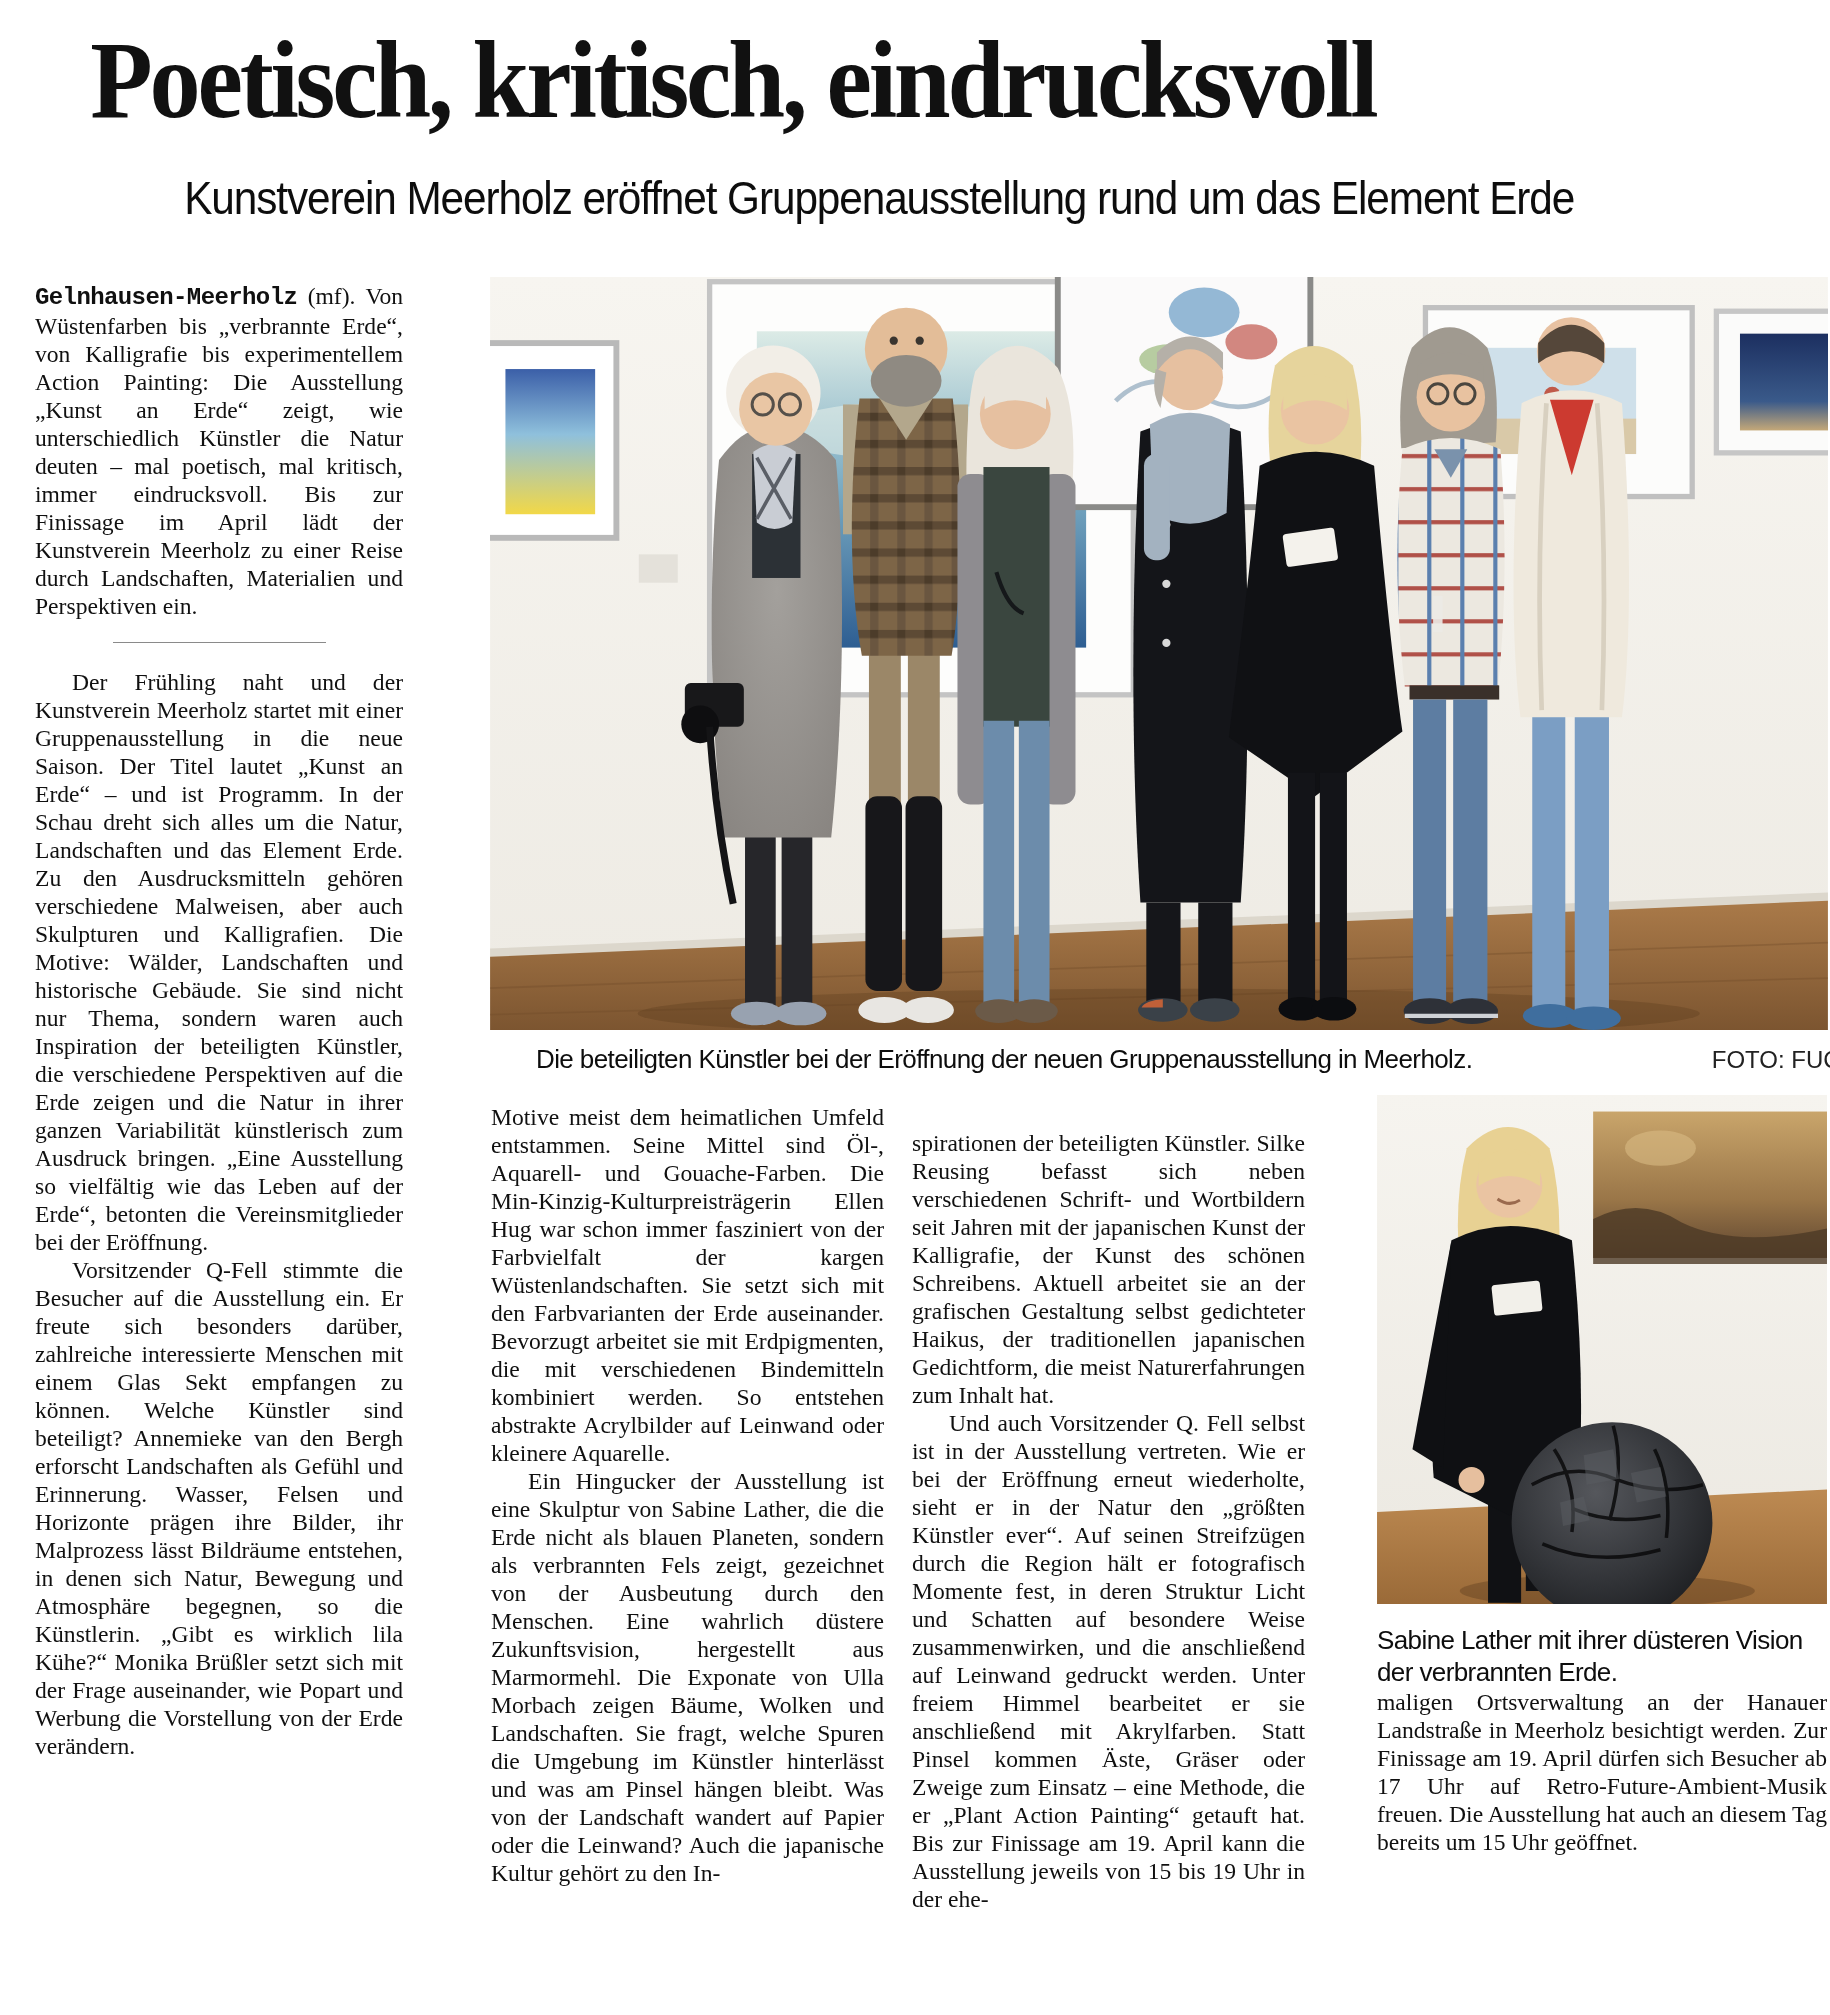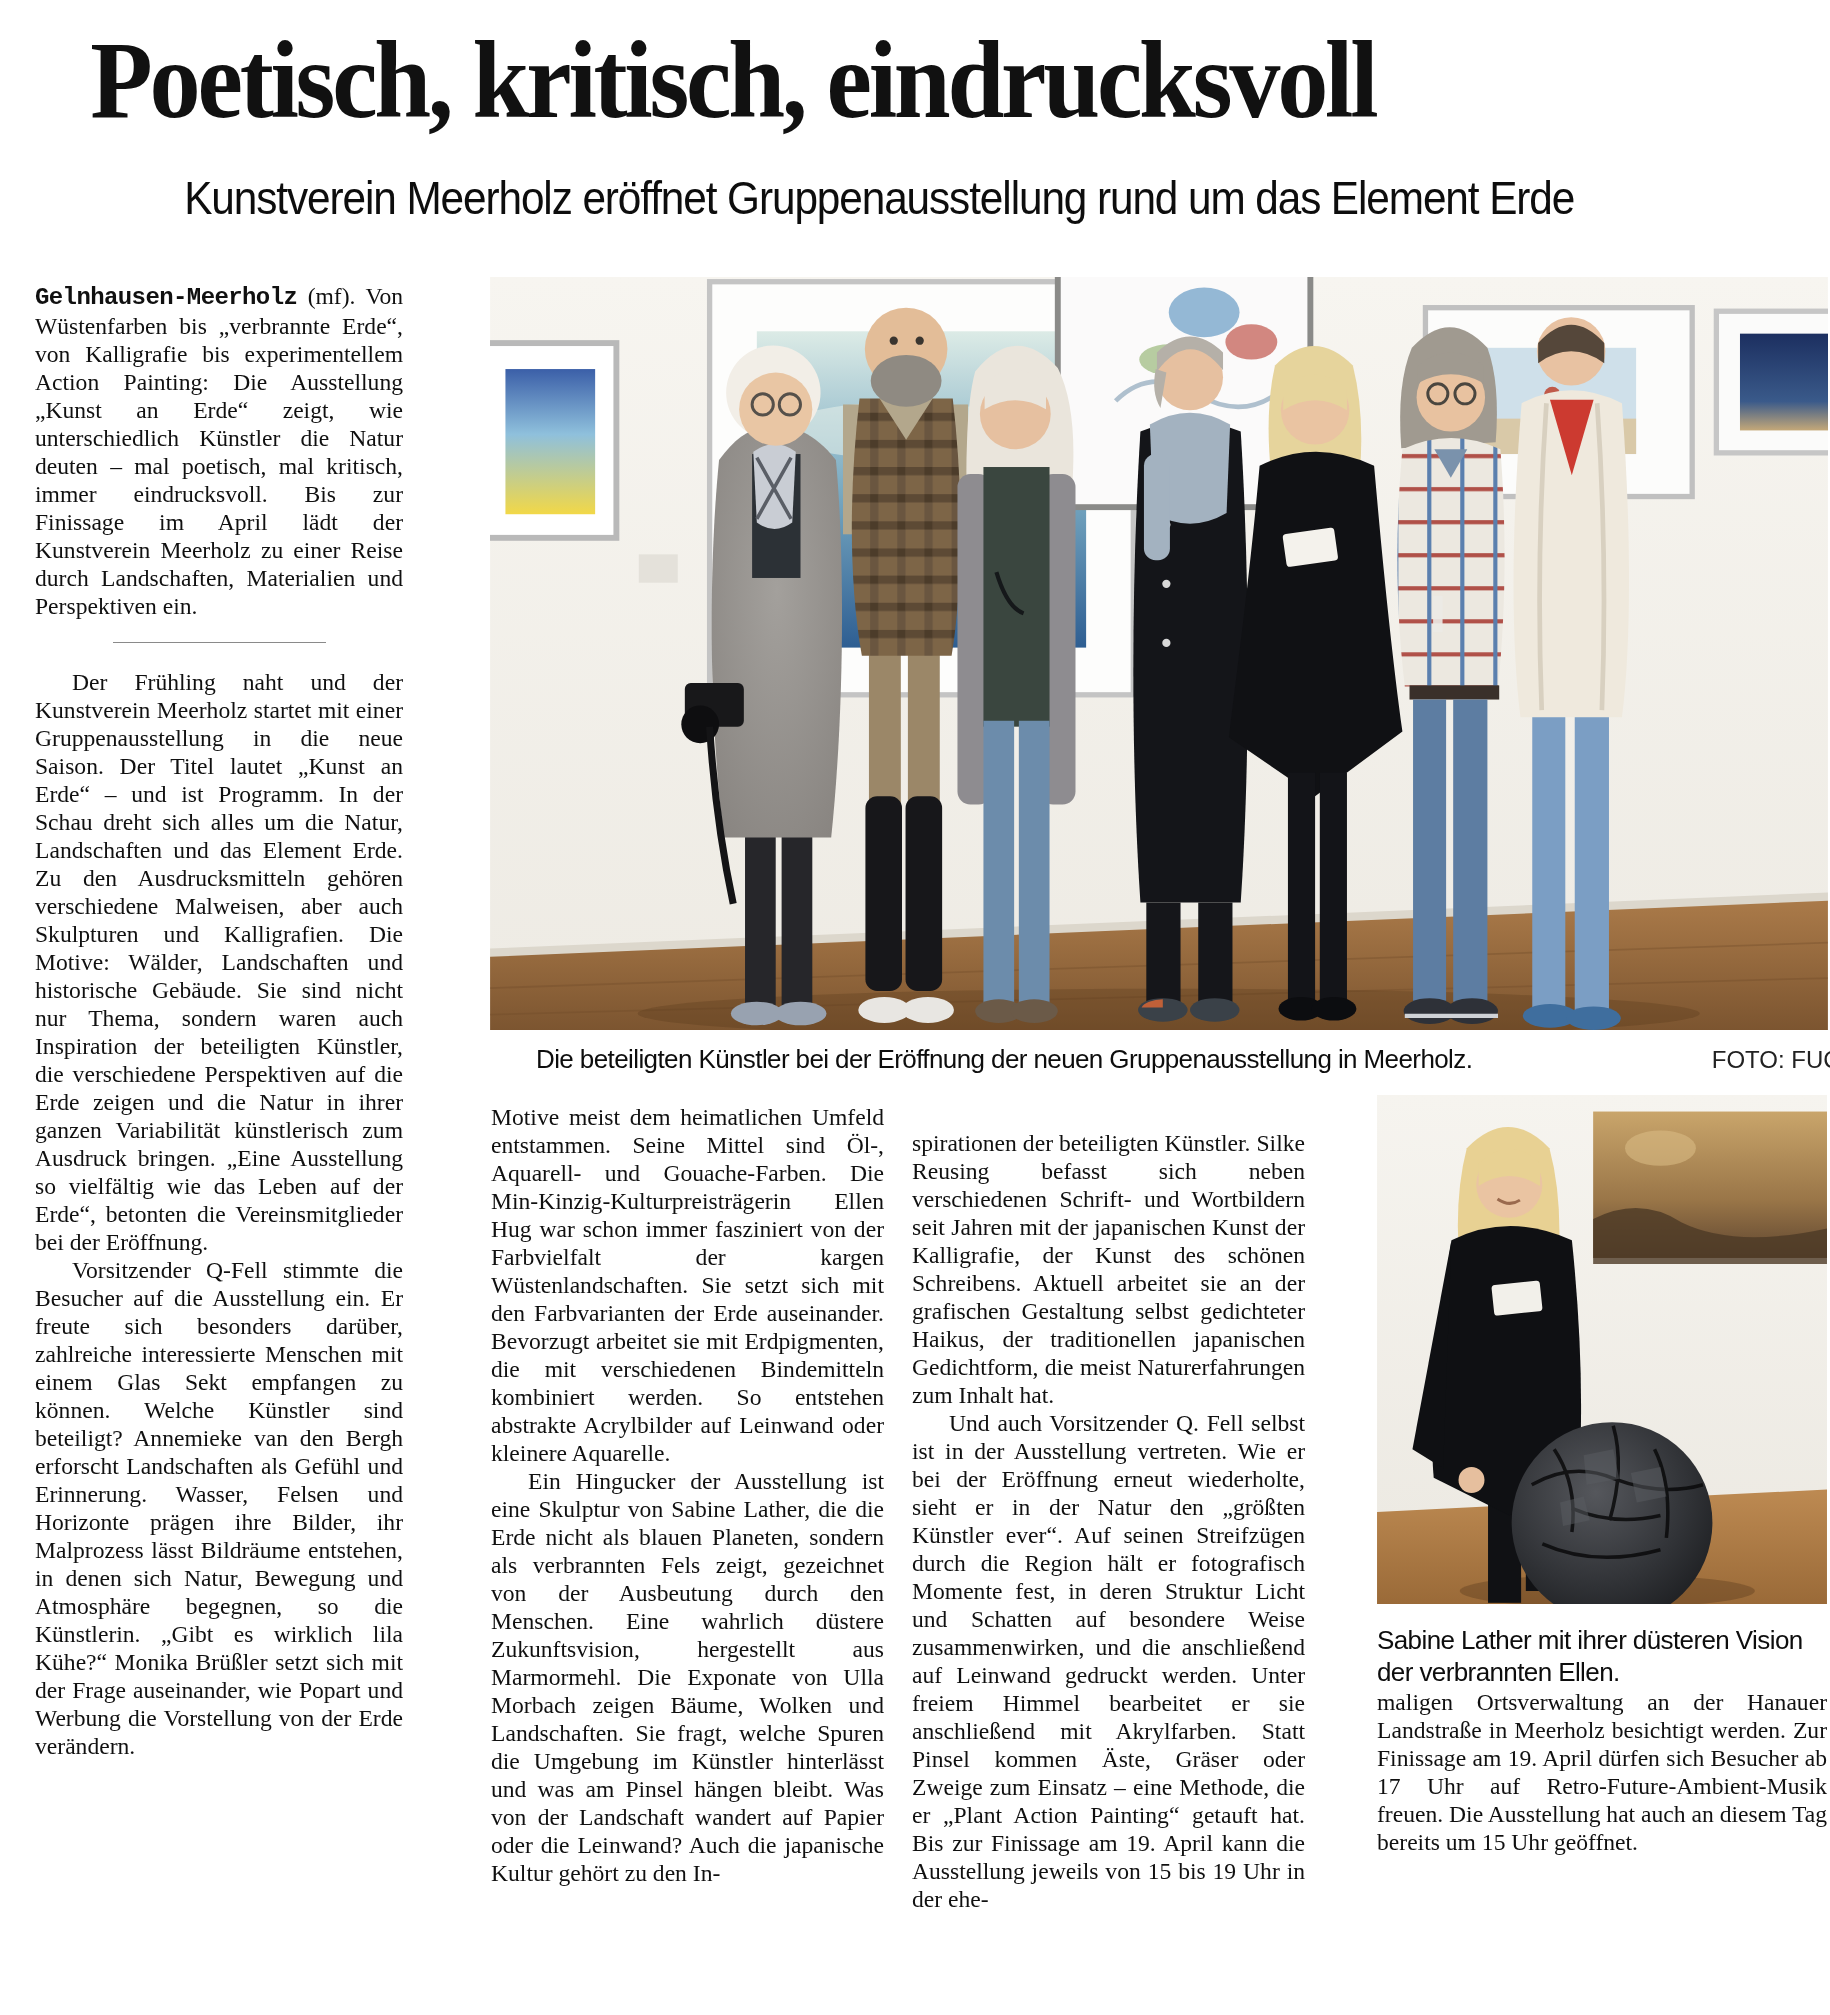--- a/index.html
+++ b/index.html
@@ -379,18 +379,18 @@
             <path d="M280,760 q90,40 200,10"></path>
           </g>
           <g fill="#5a5d62" opacity="0.5">
             <polygon points="350,610 400,600 410,650 355,660"></polygon>
             <polygon points="430,640 480,630 490,680 440,690"></polygon>
             <polygon points="310,690 350,680 360,720 315,730"></polygon>
           </g>
         </g>
       </svg>
     </div>
-    <div class="side-caption">Sabine Lather mit ihrer düsteren Vision der verbrannten Ellen.</div>
+    <div class="side-caption">Sabine Lather mit ihrer düsteren Vision der verbrannten Erde.</div>
     <p class="col4-text">maligen Ortsverwaltung an der Hanauer Landstraße in Meerholz besichtigt werden. Zur Finissage am 19. April dürfen sich Besucher ab 17 Uhr auf Retro-Future-Ambient-Musik freuen. Die Ausstellung hat auch an diesem Tag bereits um 15 Uhr geöffnet.</p>
   </div>
 
 </div>
 
 
 </body></html>

